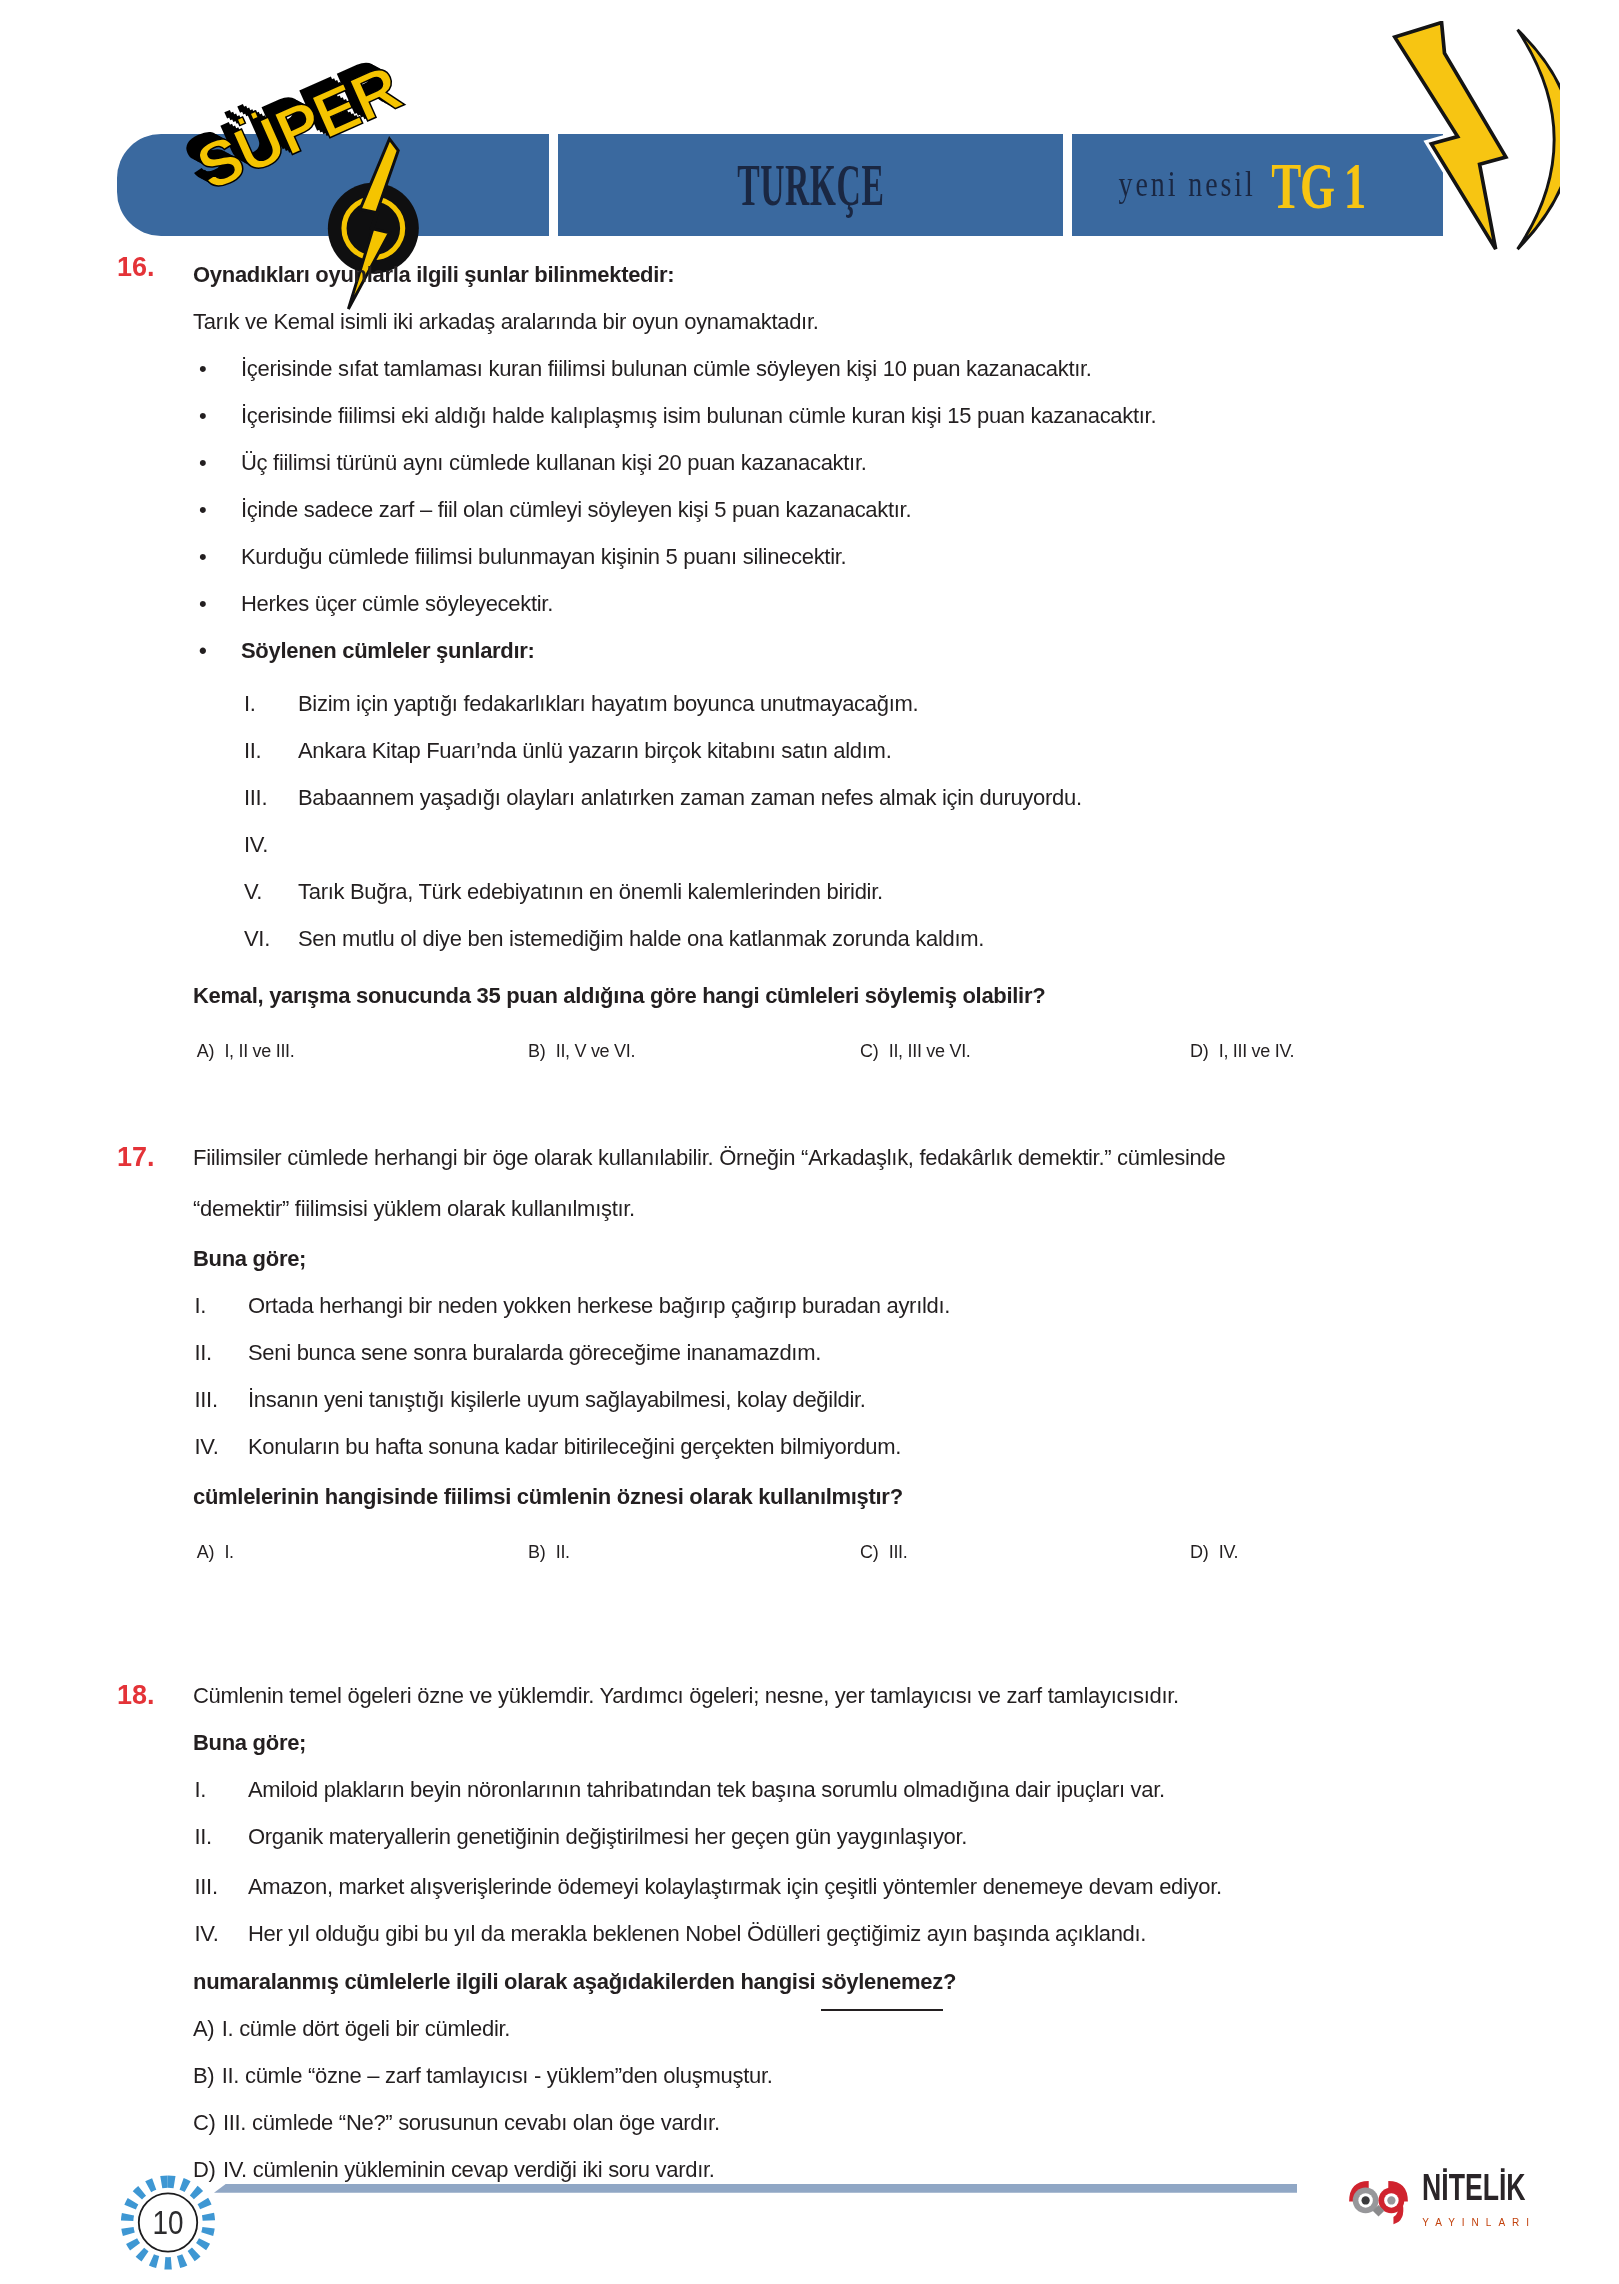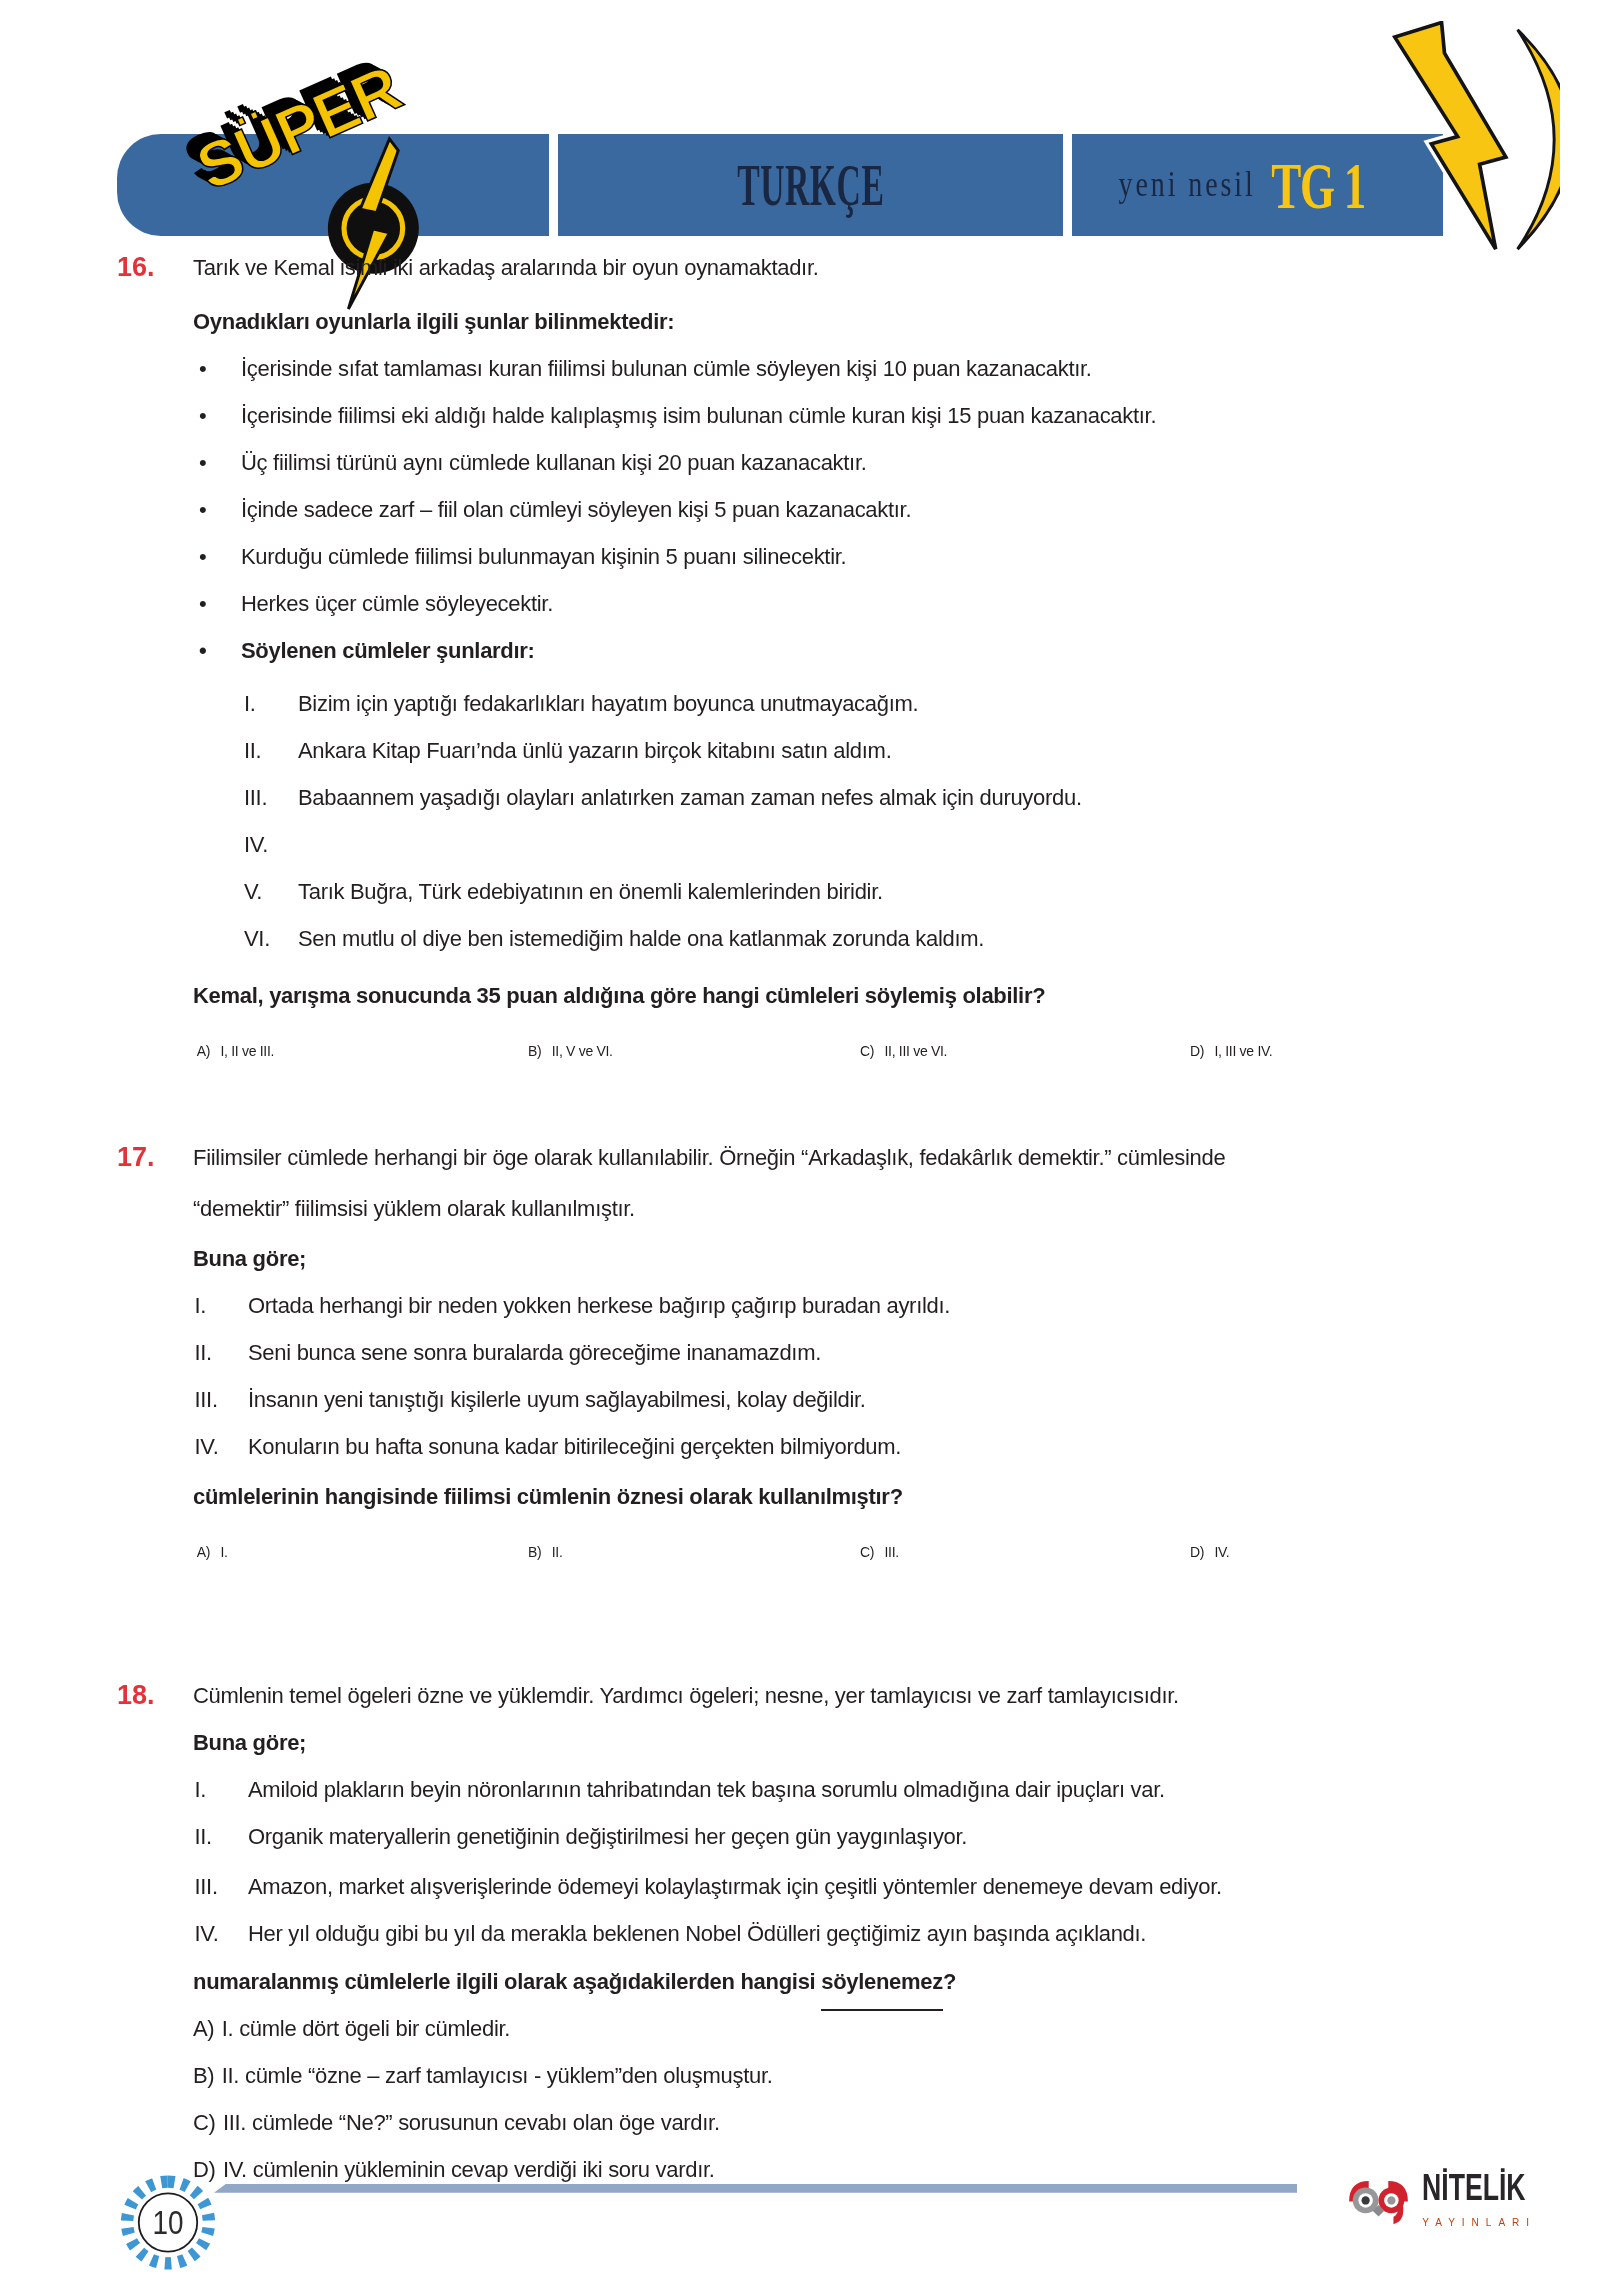--- a/index.html
+++ b/index.html
@@ -39,21 +39,21 @@
   .qc{margin-left:76px;}
   .ln{font-size:22px;height:47px;line-height:47px;white-space:nowrap;}
   .b{font-weight:700;}
   .brow{position:relative;padding-left:48px;}
   .bdot{position:absolute;left:5.9px;top:0;font-size:22px;}
   .rrow{position:relative;}
   .rrow .rnum{position:absolute;top:0;height:47px;line-height:47px;font-size:22px;}
   .r16{padding-left:105px;}  .r16 .rnum{left:51px;}
   .r17{padding-left:55px;}   .r17 .rnum{left:1.5px;}
   .optrow{position:relative;height:47px;}
-  .opt{position:absolute;top:0;height:47px;line-height:47px;font-size:14px;white-space:nowrap;}
+  .opt{position:absolute;top:0;height:47px;line-height:47px;font-size:18px;white-space:nowrap;}
   .opt .olabel{margin-right:10.3px;}
   .o0{left:3.7px;} .o1{left:335px;} .o2{left:667px;} .o3{left:997px;}
   .optline .olabel{margin-right:7.3px;}
   .ul{border-bottom:2.2px solid var(--ink);padding-bottom:15px;}
   .mt4{margin-top:2.9px;} .mt8{margin-top:5.9px;} .mt10{margin-top:7.3px;}
   .mt12{margin-top:8.8px;} .mt14{margin-top:10.3px;} .mt2{margin-top:1.5px;} .mt6{margin-top:4.4px;}
 
   
   .page-badge{position:absolute;left:116px;top:2167px;width:104px;height:111px;}
   .page-badge .num{position:absolute;left:0;top:7.3px;width:104px;height:97px;display:flex;
@@ -96,22 +96,22 @@
     <svg class="header-bolt" width="212" height="234" viewBox="0 0 290 320" aria-hidden="true">
       <path d="M232,12 Q282,88 282,162 Q282,238 232,312 Q306,236 306,160 Q306,84 232,12 Z" fill="#f7c512" stroke="#141414" stroke-width="4"></path>
       <path d="M128,2 L64,22 L150,158 L114,168 L202,312 L180,196 L216,186 L132,44 Z" fill="#ffffff" stroke="#ffffff" stroke-width="14"></path>
       <path d="M128,2 L64,22 L150,158 L114,168 L202,312 L180,196 L216,186 L132,44 Z" fill="#f7c512" stroke="#141414" stroke-width="5"></path>
     </svg>
   </div>
 
   <div class="q" style="top:244px;">
     <div class="qnum">16.</div>
     <div class="qc">
+      <div class="ln b mt10">Oynadıkları oyunlarla ilgili şunlar bilinmektedir:</div>
       <div class="ln">Tarık ve Kemal isimli iki arkadaş aralarında bir oyun oynamaktadır.</div>
-      <div class="ln b mt10">Oynadıkları oyunlarla ilgili şunlar bilinmektedir:</div>
 
       <div class="ln brow">
         <span class="bdot">•</span>
         <span>İçerisinde sıfat tamlaması kuran fiilimsi bulunan cümle söyleyen kişi 10 puan kazanacaktır.</span>
       </div>
       <div class="ln brow">
         <span class="bdot">•</span>
         <span>İçerisinde fiilimsi eki aldığı halde kalıplaşmış isim bulunan cümle kuran kişi 15 puan kazanacaktır.</span>
       </div>
       <div class="ln brow">

